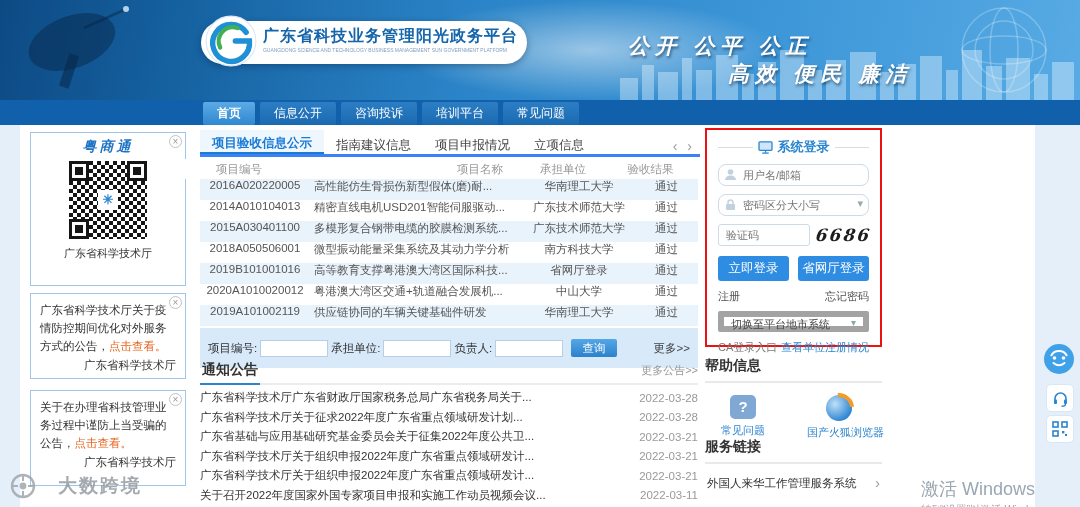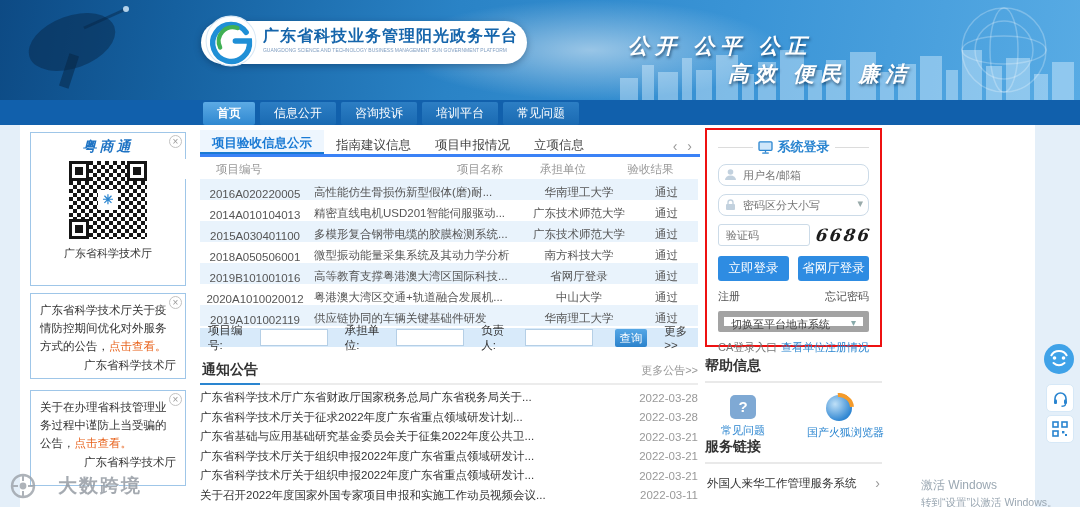--- a/index.html
+++ b/index.html
@@ -61,29 +61,29 @@
   .tabbar { position:absolute; left:200px; top:132px; width:500px; height:25px;
     display:flex; align-items:flex-end; border-bottom:3px solid #3b82f6; background:#fff; }
   .tab { padding:5px 12px 0; font-size:12.5px; color:#444; cursor:pointer; white-space:nowrap; }
   .tab.active { color:#1a7ad4; font-weight:bold; background:#eef6fe; border-bottom:2px solid #1a7ad4; }
   .pager { margin-left:auto; display:flex; gap:10px; align-items:center; padding-right:8px; color:#999; font-size:14px; }
   .pager span { cursor:pointer; }
   
   .thead { position:absolute; left:184px; top:159px; width:498px; height:20px;
     display:flex; align-items:center; font-size:11.5px; color:#999; background:#fff; }
   .tbody { position:absolute; left:200px; top:179px; width:498px; }
-  .trow { display:flex; align-items:flex-end; height:21px; font-size:11.5px; color:#555; cursor:pointer; }
+  .trow { display:flex; align-items:flex-start; height:21px; font-size:11.5px; color:#555; cursor:pointer; }
   .trow:nth-child(odd) { background:#e9f3fc; }
   .c-code { width:110px; text-align:center; white-space:nowrap; }
   .c-name { width:213px; text-align:left; padding:0 4px; white-space:nowrap; overflow:hidden; text-overflow:ellipsis; }
   .c-unit { width:112px; text-align:center; white-space:nowrap; overflow:hidden; }
   .c-result { width:63px; text-align:center; }
   
-  .searchbar { position:absolute; left:200px; top:328px; width:498px; height:19px; background:#d8eafa;
-    display:flex; align-items:center; gap:17px; padding:0 8px; font-size:11.5px; color:#333; }
+  .searchbar { position:absolute; left:200px; top:328px; width:498px; height:40px; background:#d8eafa;
+    display:flex; align-items:center; gap:3px; padding:0 8px; font-size:11.5px; color:#333; }
   .searchbar input { width:68px; height:17px; border:1px solid #b5cfe6; background:#fff; font-size:11px; padding:0 3px; outline:none; }
   .query-btn { margin-left:5px; width:46px; height:18px; line-height:18px; text-align:center; color:#fff;
     font-size:11.5px; border-radius:2px; background:linear-gradient(#55a7e6,#2b82cc); cursor:pointer; }
   .more-link { margin-left:auto; color:#444; cursor:pointer; }
   
   .ann { position:absolute; left:200px; top:360px; width:498px; }
   .sec-head { display:flex; align-items:flex-end; border-bottom:2px solid #ececec; height:25px; }
   .sec-title { font-size:14px; font-weight:bold; color:#333; padding:0 2px 4px; border-bottom:2px solid #2a85d0; margin-bottom:-2px; }
   .sec-more { margin-left:auto; font-size:11px; color:#999; padding-bottom:5px; cursor:pointer; }
   .ann-list { margin-top:3px; }
@@ -139,21 +139,21 @@
   
   .float-smiley { position:absolute; left:1044px; top:344px; width:30px; height:30px; cursor:pointer; }
   .float-btn { position:absolute; left:1046px; width:28px; height:28px; background:#fff; border:1px solid #d6e8f7;
     border-radius:5px; display:flex; align-items:center; justify-content:center; cursor:pointer; }
   .fb1 { top:384px; } .fb2 { top:415px; }
   
   .watermark { position:absolute; left:10px; top:473px; display:flex; align-items:center; gap:22px; opacity:.8; }
   .watermark .wm-text { font-size:19px; font-weight:bold; letter-spacing:2px; color:#8f969e;
     text-shadow:0 1px 0 rgba(255,255,255,.9); }
   .winact { position:absolute; left:921px; top:477px; color:#9aa7b2; }
-  .winact .l1 { font-size:12px; }
+  .winact .l1 { font-size:18px; }
   .winact .l2 { font-size:10.5px; margin-top:2px; }
 </style>
 </head>
 <body>
 
 <div class="header">
   <svg class="dish" width="160" height="94" viewBox="0 0 160 94">
     <ellipse cx="60" cy="40" rx="45" ry="26" transform="rotate(-20 60 40)" fill="rgba(6,35,66,.45)"></ellipse>
     <rect x="52" y="52" width="10" height="34" transform="rotate(18 57 69)" fill="rgba(6,35,66,.5)"></rect>
     <line x1="72" y1="26" x2="112" y2="8" stroke="rgba(6,35,66,.45)" stroke-width="3"></line>

